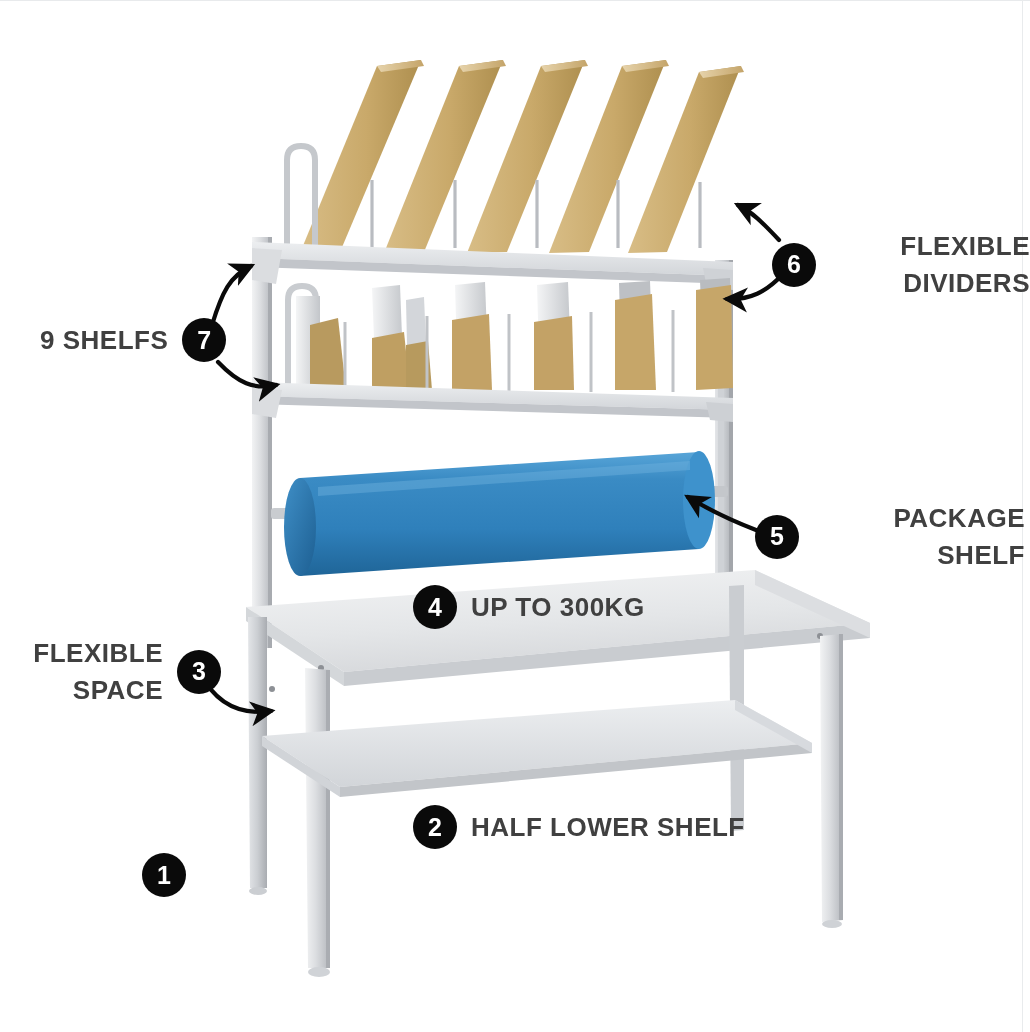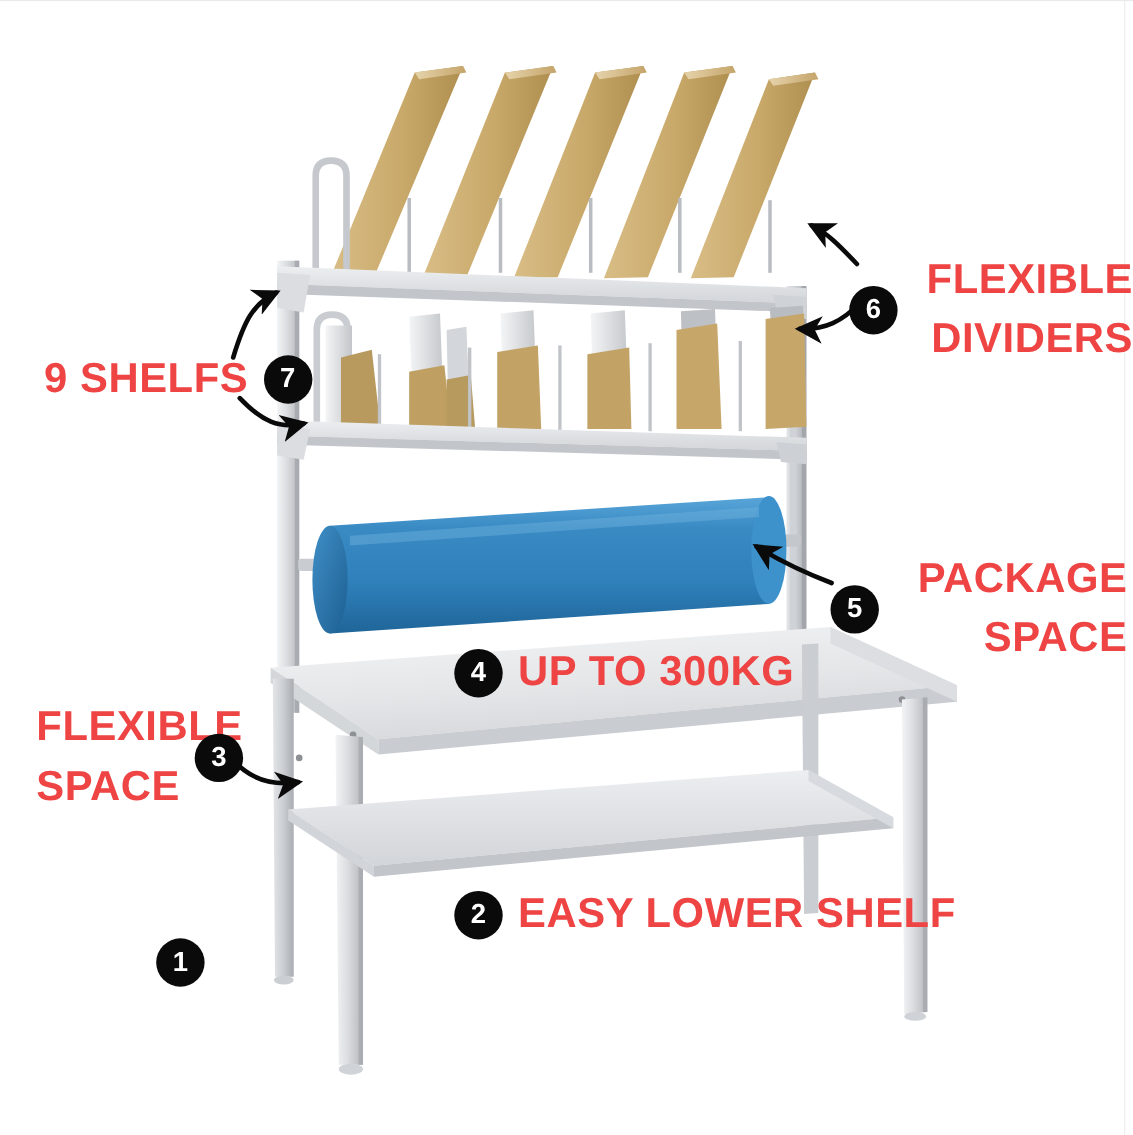--- a/index.html
+++ b/index.html
@@ -55,22 +55,22 @@
     font-weight: bold;
     font-family: "Liberation Sans", sans-serif;
     display: flex;
     align-items: center;
     justify-content: center;
     flex: 0 0 auto;
     line-height: 1;
     letter-spacing: 0;
   }
   .callout-text {
-    color: #ef4444;
-    font-size: 38px;
+    color: #404040;
+    font-size: 26px;
     font-weight: bold;
     font-family: "Liberation Sans", sans-serif;
     letter-spacing: 0.5px;
     line-height: 1.42;
     white-space: pre-line;
   }
   .txt-right { text-align: right; }
   .txt-left  { text-align: right; }
 
   
@@ -324,36 +324,36 @@
 
   <div class="callout" id="callout-6">
     <div class="badge">6</div>
     <div class="callout-text txt-right">FLEXIBLE
 DIVIDERS</div>
   </div>
 
   <div class="callout" id="callout-5">
     <div class="badge">5</div>
     <div class="callout-text txt-right">PACKAGE
-SPACE</div>
+SHELF</div>
   </div>
 
   <div class="callout" id="callout-4">
     <div class="badge">4</div>
     <div class="callout-text txt-left">UP TO 300KG</div>
   </div>
 
   <div class="callout" id="callout-3">
     <div class="callout-text txt-right">FLEXIBLE
 SPACE</div>
     <div class="badge">3</div>
   </div>
 
   <div class="callout" id="callout-2">
     <div class="badge">2</div>
-    <div class="callout-text txt-left">EASY LOWER SHELF</div>
+    <div class="callout-text txt-left">HALF LOWER SHELF</div>
   </div>
 
   <div class="callout" id="callout-1">
     <div class="badge">1</div>
   </div>
 
 </div>
 
 </body></html>

